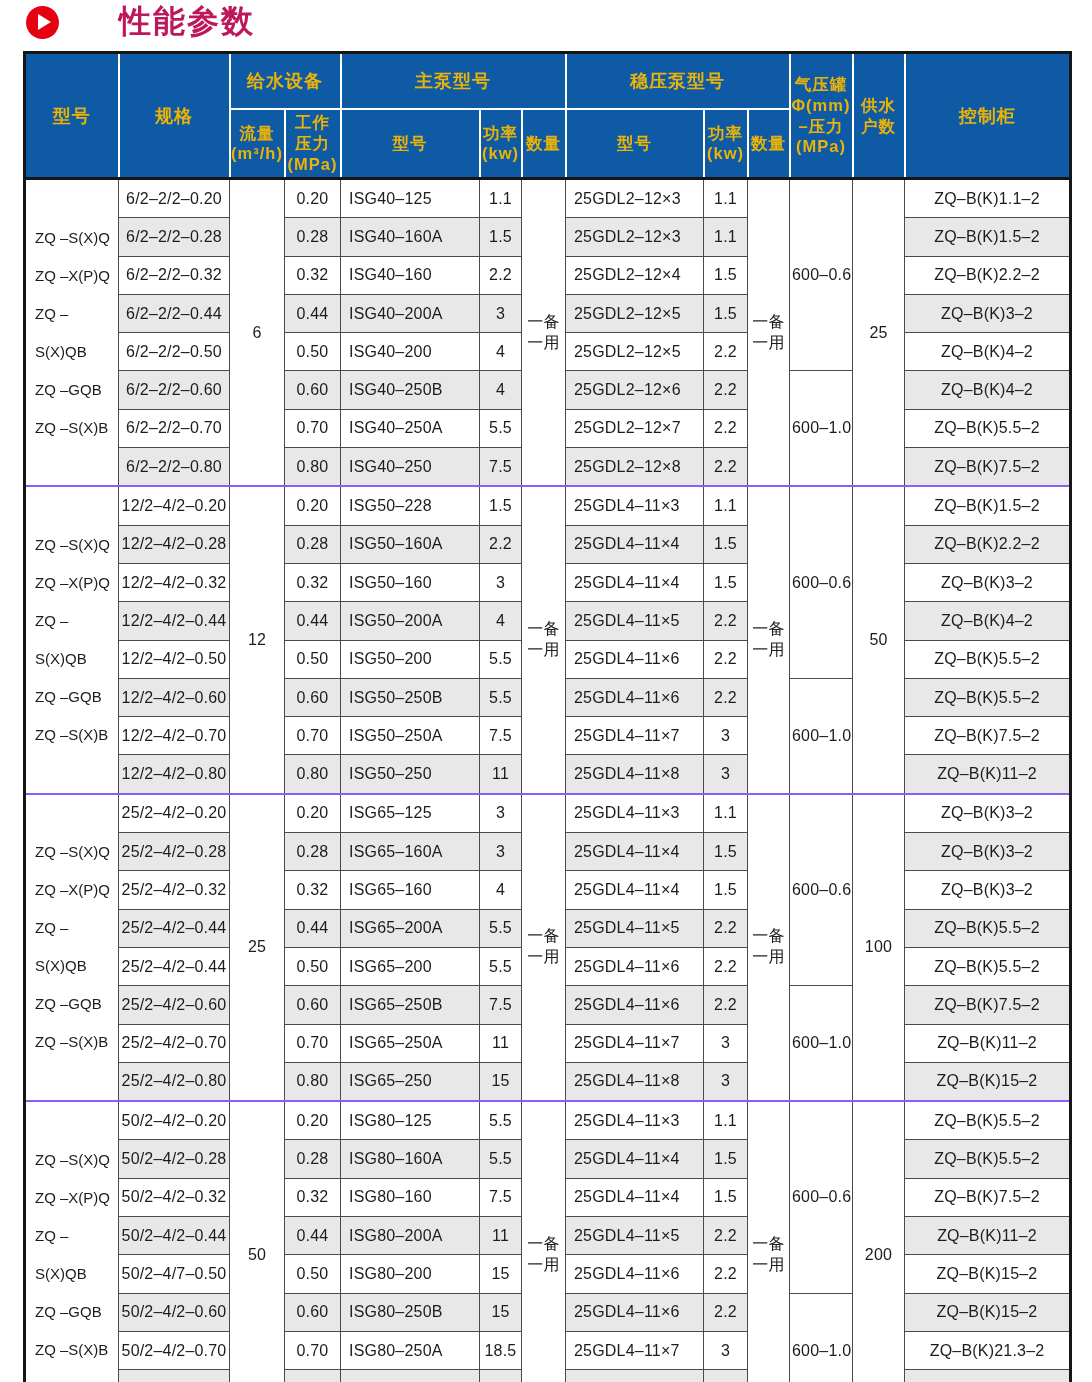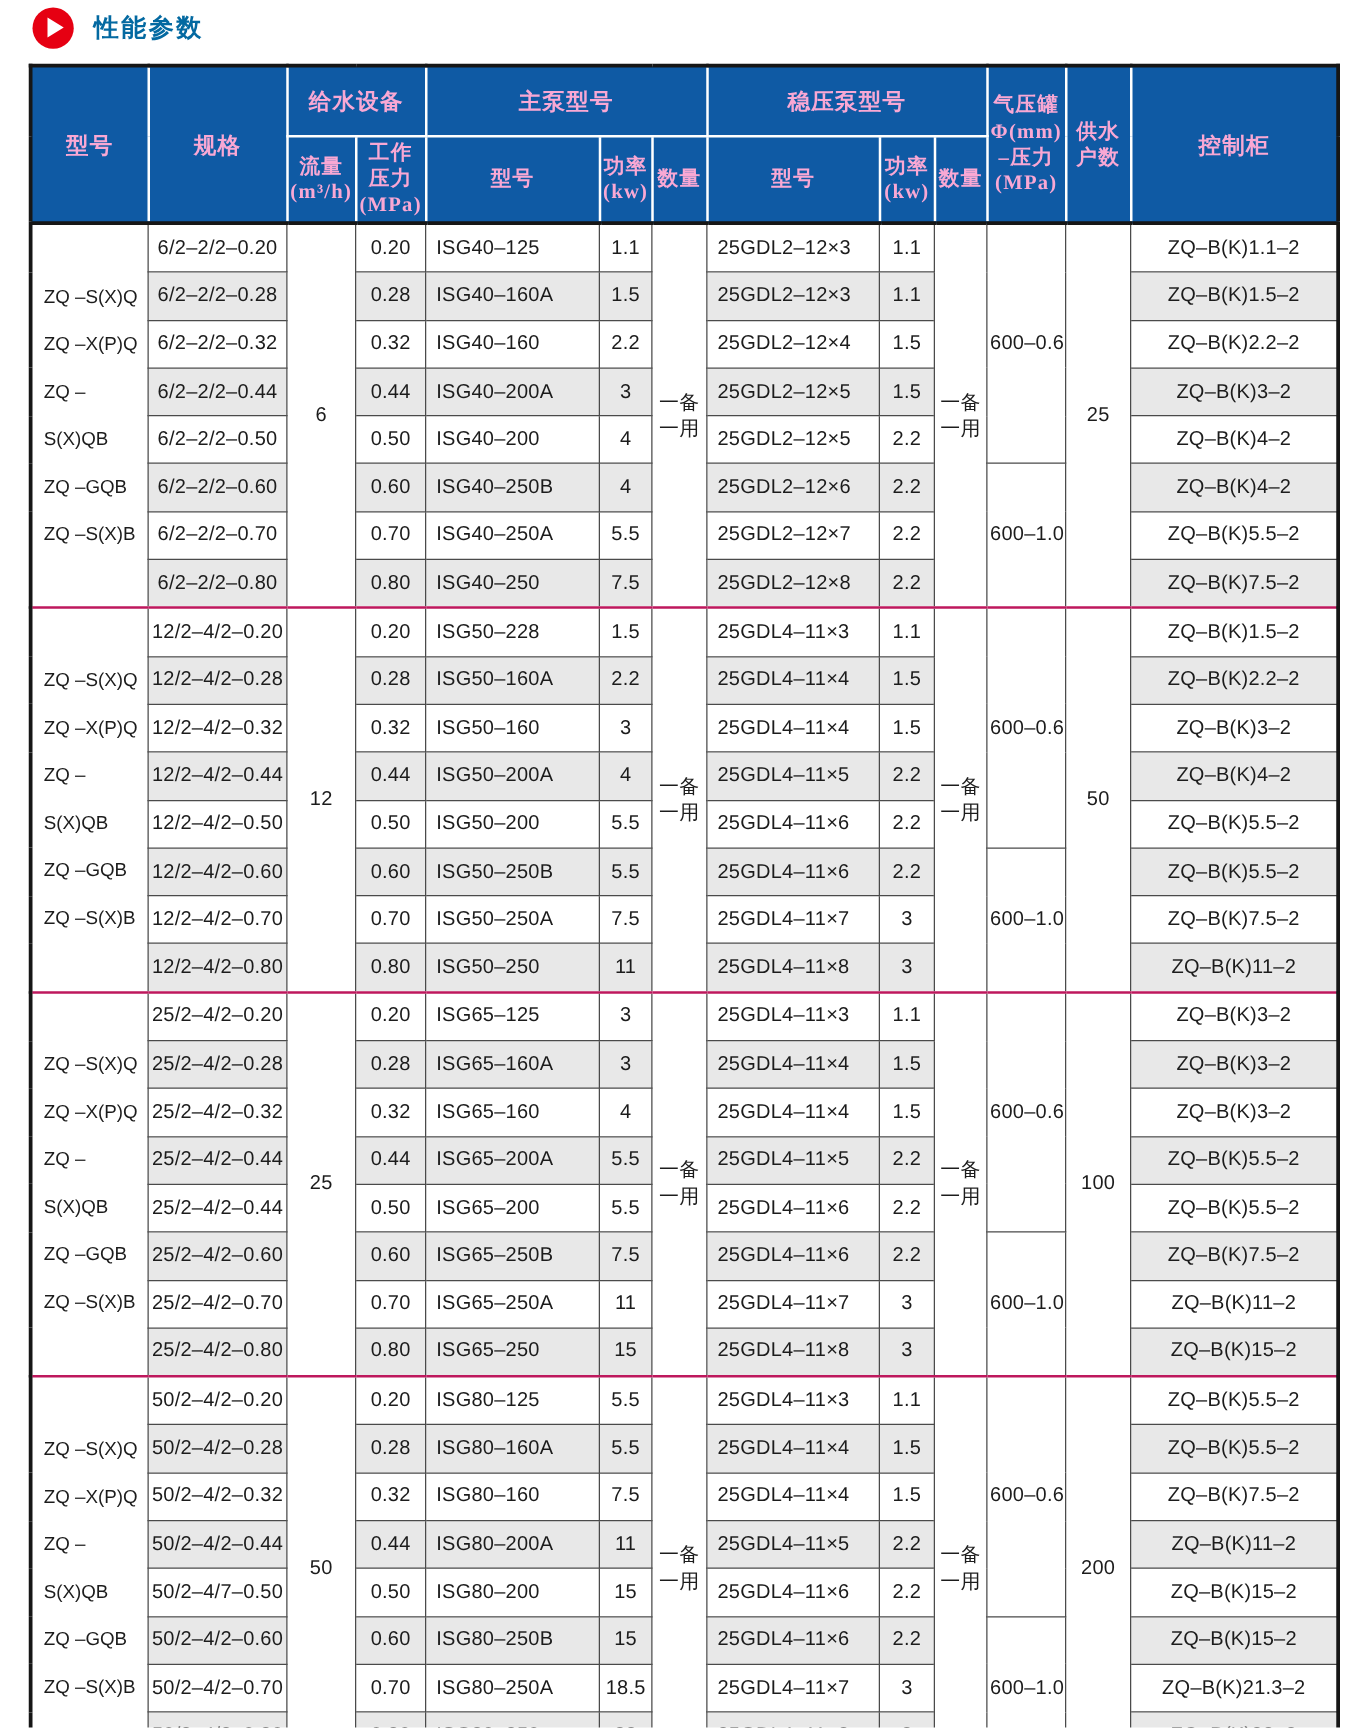--- a/index.html
+++ b/index.html
@@ -24,38 +24,38 @@
     display: flex; align-items: center; justify-content: center;
     flex: 0 0 auto;
   }
   .play-badge .tri {
     width: 0; height: 0; margin-left: 4px;
     border-left: 13px solid #ffffff;
     border-top: 8px solid transparent;
     border-bottom: 8px solid transparent;
   }
   .section-title .txt {
-    font-size: 20px; font-weight: bold; color: #0369a1;
-    letter-spacing: 2px; white-space: nowrap;
+    font-size: 32px; font-weight: bold; color: #be185d;
+    letter-spacing: 2px; white-space: nowrap; margin-left: 44px;
   }
 
   
   table.spec {
     position: absolute; left: 23px; top: 51px;
     width: 1046px;
     border-collapse: collapse;
     table-layout: fixed;
     border: 3px solid #161616;
   }
   th {
-    background: #0f5aa4; color: #f9a8d4; font-weight: bold;
+    background: #0f5aa4; color: #eab308; font-weight: bold;
     border: 2px solid #ffffff;
     border-bottom: 3px solid #161616;
     text-align: center; vertical-align: middle;
-    padding: 0; letter-spacing: 1px; font-family: Liberation Serif, serif;
+    padding: 0; letter-spacing: 1px;
   }
   th.h1 { font-size: 18px; }
   th.h2 { font-size: 16.5px; line-height: 1.25; }
   th.has-sub { border-bottom: 2px solid #ffffff; }
   thead tr:first-child { height: 56px; }
   thead tr:nth-child(2) { height: 70px; }
 
   td {
     border: 1px solid #4a4a4a;
     height: 37.3px;
@@ -67,21 +67,21 @@
     overflow: hidden; white-space: nowrap;
   }
   td.alt { background: #e8e8e8; }
   td.left { text-align: left; padding-left: 8px; }
   .pre { white-space: pre-line; margin-left: 28px; }
   td.model-cell {
     text-align: left; padding-left: 9px;
     font-size: 15px; line-height: 38px;
     white-space: pre-line; letter-spacing: 0; margin-top: 30px;
   }
-  tr.group-start td { border-top: 2px solid #be185d; }
+  tr.group-start td { border-top: 2px solid #8b5cf6; }
 </style>
 </head>
 <body>
 
 <div class="section-title">
   <span class="play-badge">
       <span class="tri"></span>
     </span>
   <span class="txt">性能参数</span>
 </div>

